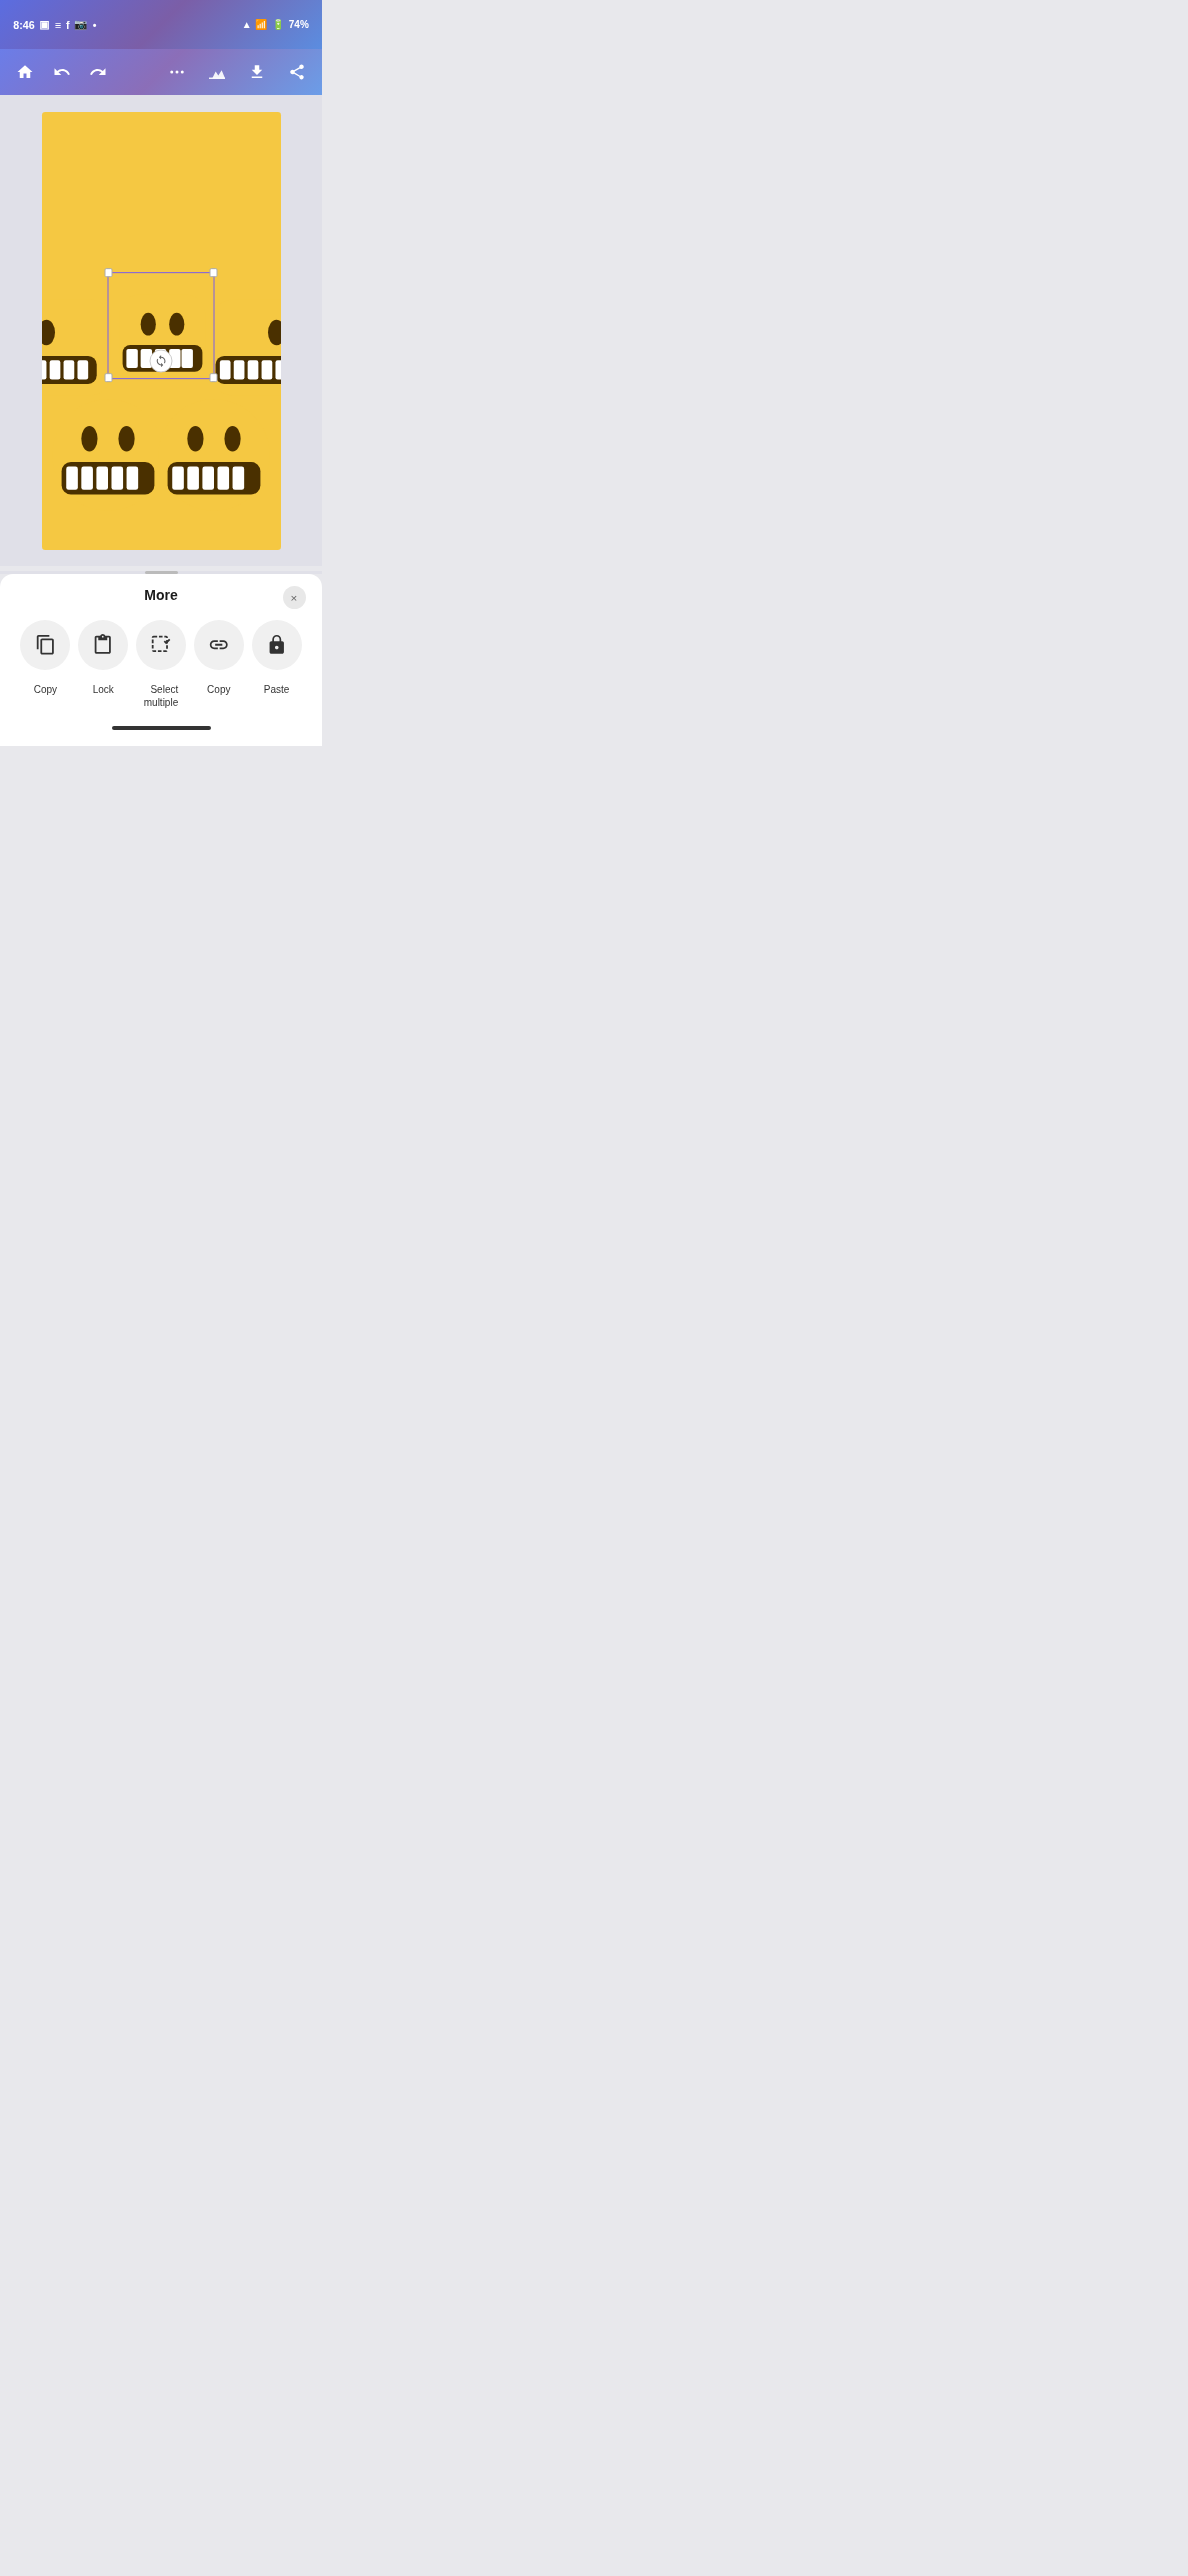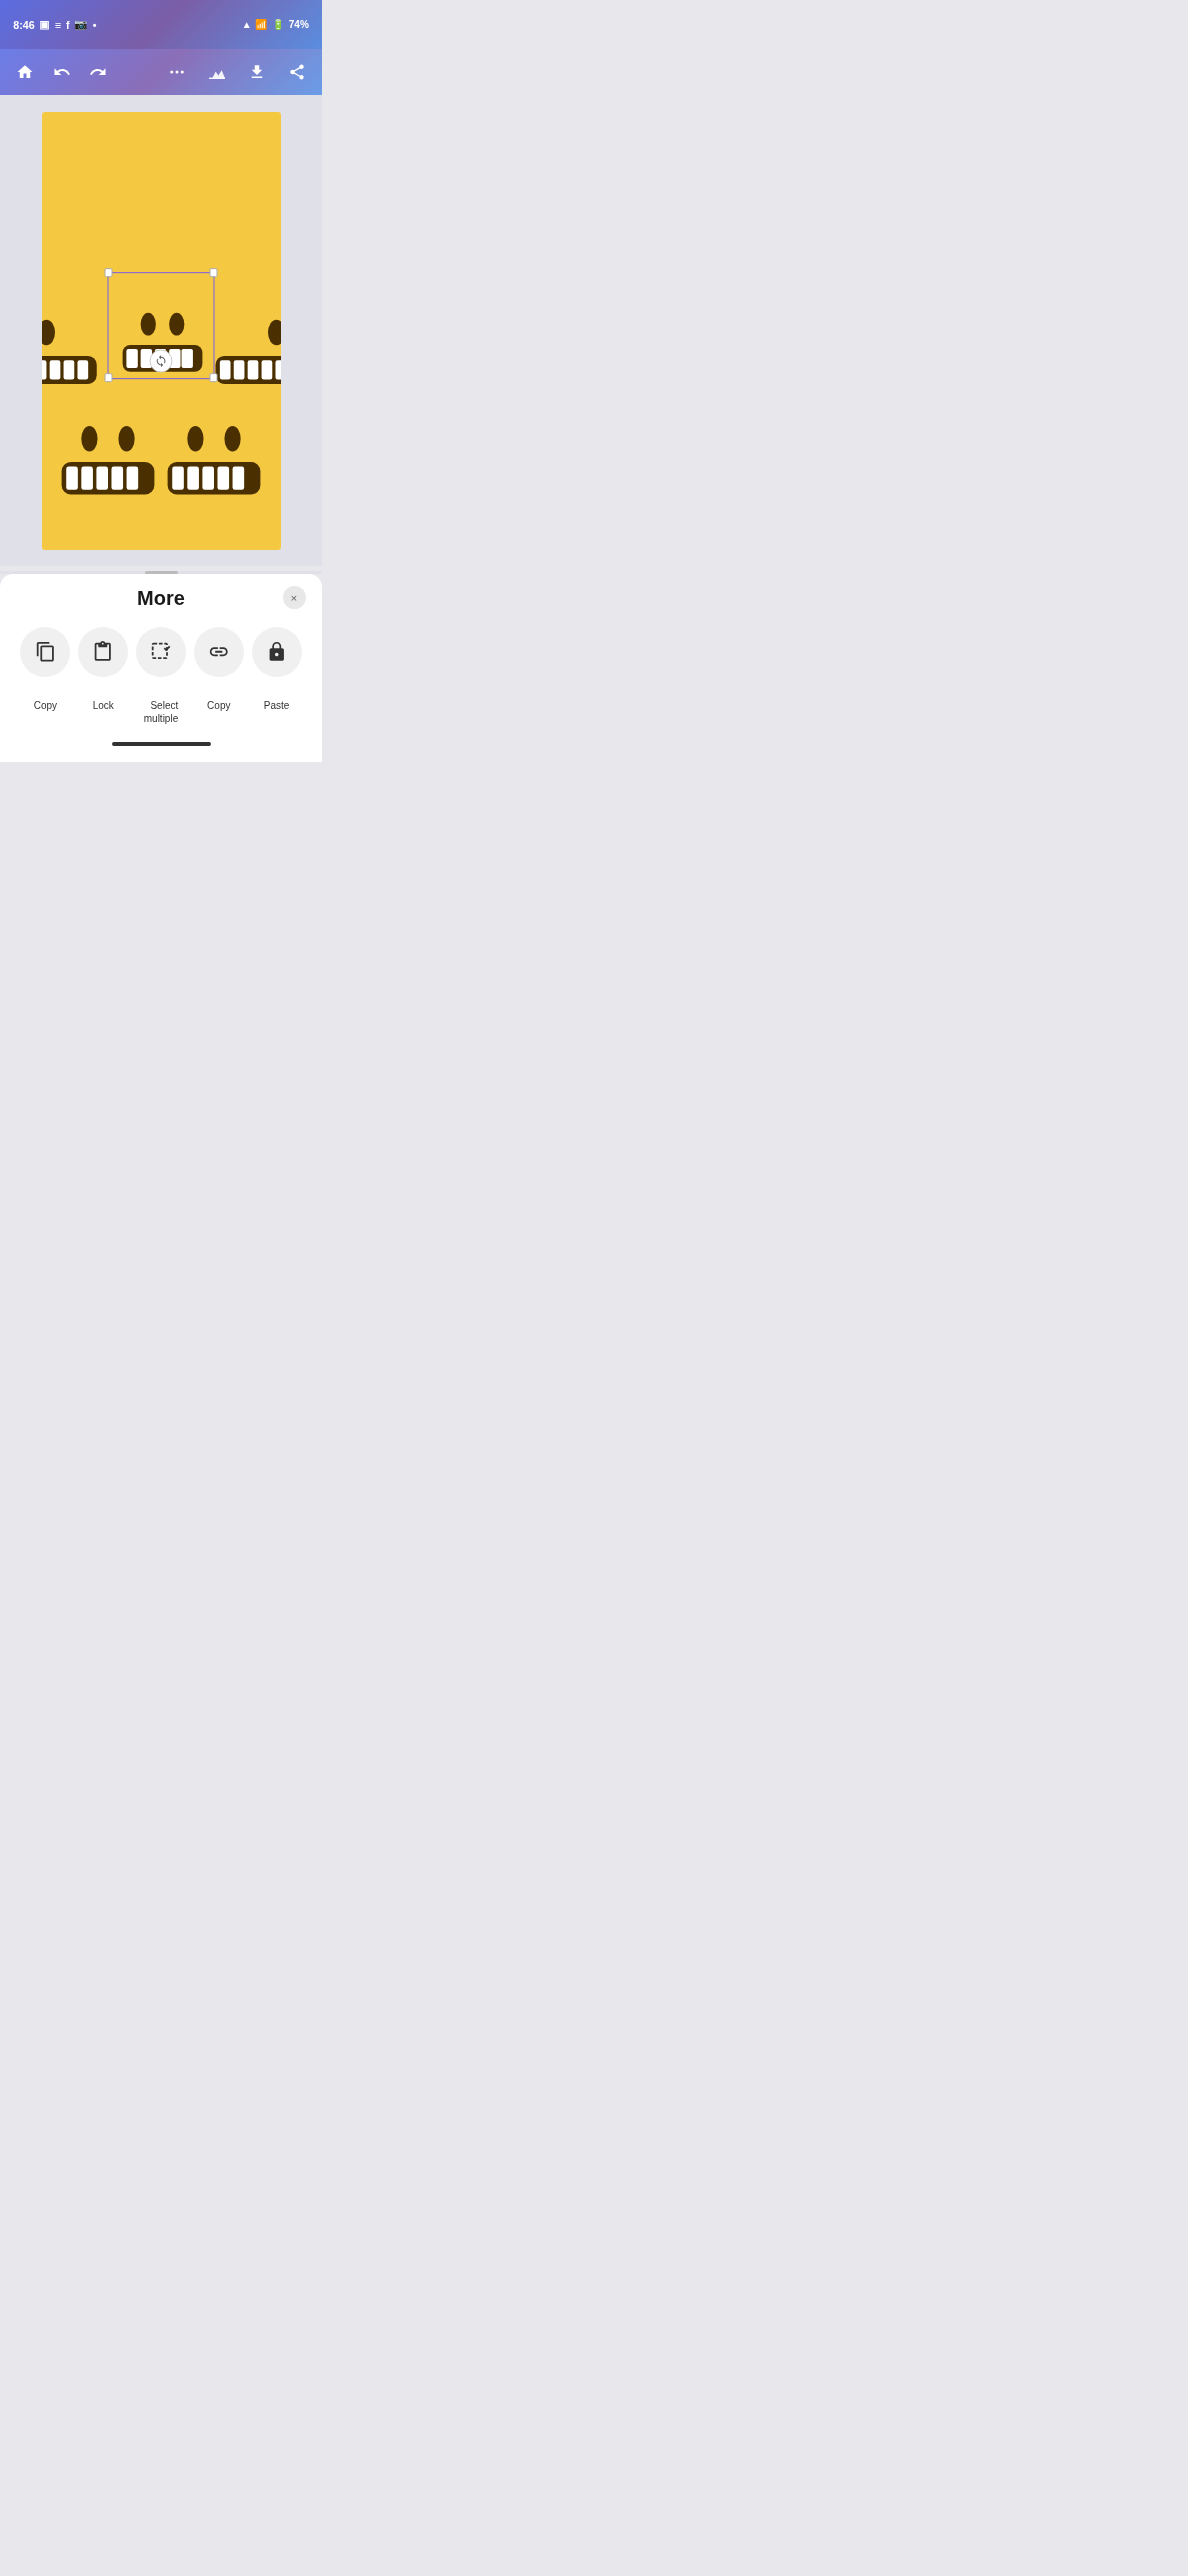--- a/index.html
+++ b/index.html
@@ -118,21 +118,21 @@
     }
 
     .bottom-sheet-header {
       display: flex;
       align-items: center;
       justify-content: center;
       padding: 13.2px 16.5px 10px;
       position: relative;
     }
     .bottom-sheet-title {
-      font-size: 20px;
+      font-size: 14px;
       font-weight: 600;
       color: #1a1a1a;
     }
     .close-btn {
       position: absolute;
       right: 16.5px;
       top: 11.6px;
       width: 23px;
       height: 23px;
       background: #e8e8e8;
@@ -149,21 +149,21 @@
     .actions-grid {
       display: flex;
       justify-content: space-around;
       padding: 6.6px 16.5px 13.2px;
     }
 
     .action-item {
       display: flex;
       flex-direction: column;
       align-items: center;
-      gap: 22px;
+      gap: 13px;
       cursor: pointer;
     }
     .action-icon-circle {
       width: 50px;
       height: 50px;
       background: #f0f0f0;
       border-radius: 50%;
       display: flex;
       align-items: center;
       justify-content: center;

